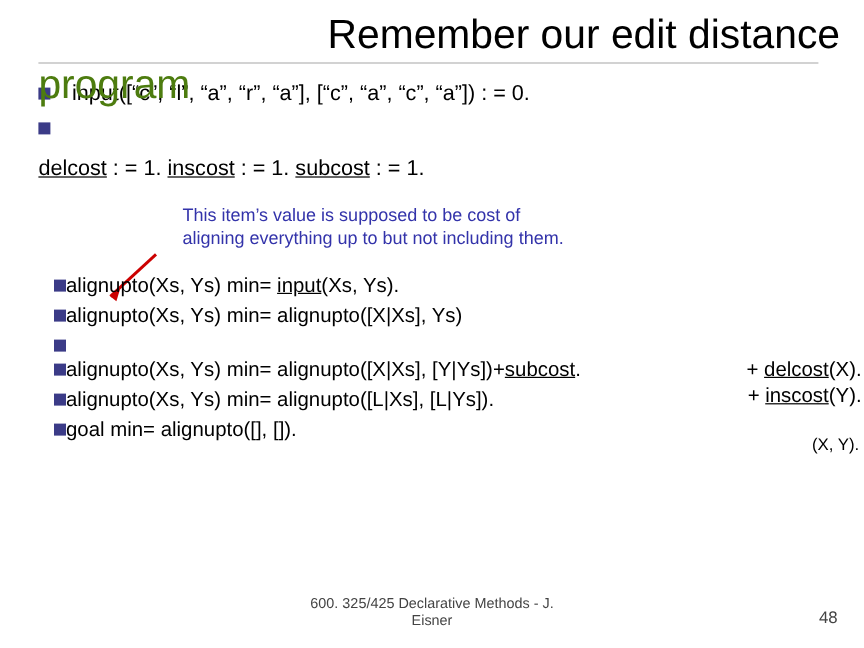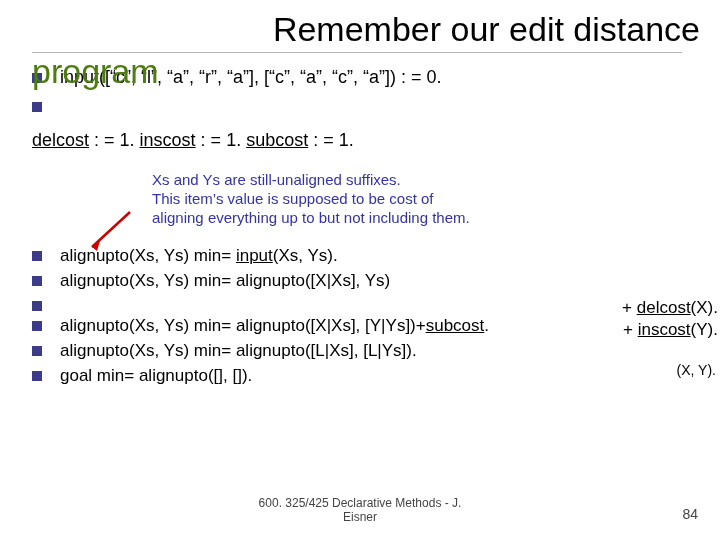--- a/index.html
+++ b/index.html
@@ -81,22 +81,22 @@
     width: 60px;
     height: 50px;
   }
   .rules {
     font-size: 17px;
     color: #000;
   }
   .rule-row {
     display: flex;
     align-items: baseline;
-    gap: 18px;
     margin-bottom: 4px;
+    margin-left: 13px;
   }
   .rule-text { white-space: nowrap; }
   .rules-wrap { position: relative; }
   .pdel { top: 298px; right: 2px; position:absolute; font-size:17px;}
   .pins { top: 320px; right: 2px; position:absolute; font-size:17px;text-align:center;}
   .psubxy { top: 362px; right: 4px; position:absolute; font-size:14px;}
   .footer {
     position: absolute;
     bottom: 16px;
     left: 0;
@@ -130,21 +130,20 @@
     <span>
       <span class="u">delcost</span><span> : = 1.   </span><span class="u">inscost</span><span> : = 1.   </span><span class="u">subcost</span><span> : = 1.</span>
     </span>
   </div>
 
   <div class="note-box">
     <svg class="arrow-svg" viewBox="0 0 60 50">
       <path d="M50 5 L12 40" stroke="#cc0000" stroke-width="2.5" fill="none"></path>
       <path d="M12 40 L20 34 L17 44 Z" fill="#cc0000"></path>
     </svg>
-    <div class="note-text">Xs and Ys are still-unaligned suffixes.</div>
     <div class="note-text">This item’s value is supposed to be cost of</div>
     <div class="note-text">
       <span>aligning everything up to but not including them.</span>
     </div>
   </div>
 
   <div class="rules rules-wrap">
     <div class="rule-row">
       <span class="bullet"></span>
       <span class="rule-text">
@@ -182,13 +181,13 @@
 </div>
 <div class="pins">
   <span>+ </span><span class="u">inscost</span><span>(Y).</span>
 </div>
 <div class="psubxy">(X, Y).</div>
 
 <div class="footer">
   <div>600. 325/425 Declarative Methods - J.</div>
   <div>Eisner</div>
 </div>
-<div class="pagenum">84</div>
+<div class="pagenum">48</div>
 
 </body></html>

